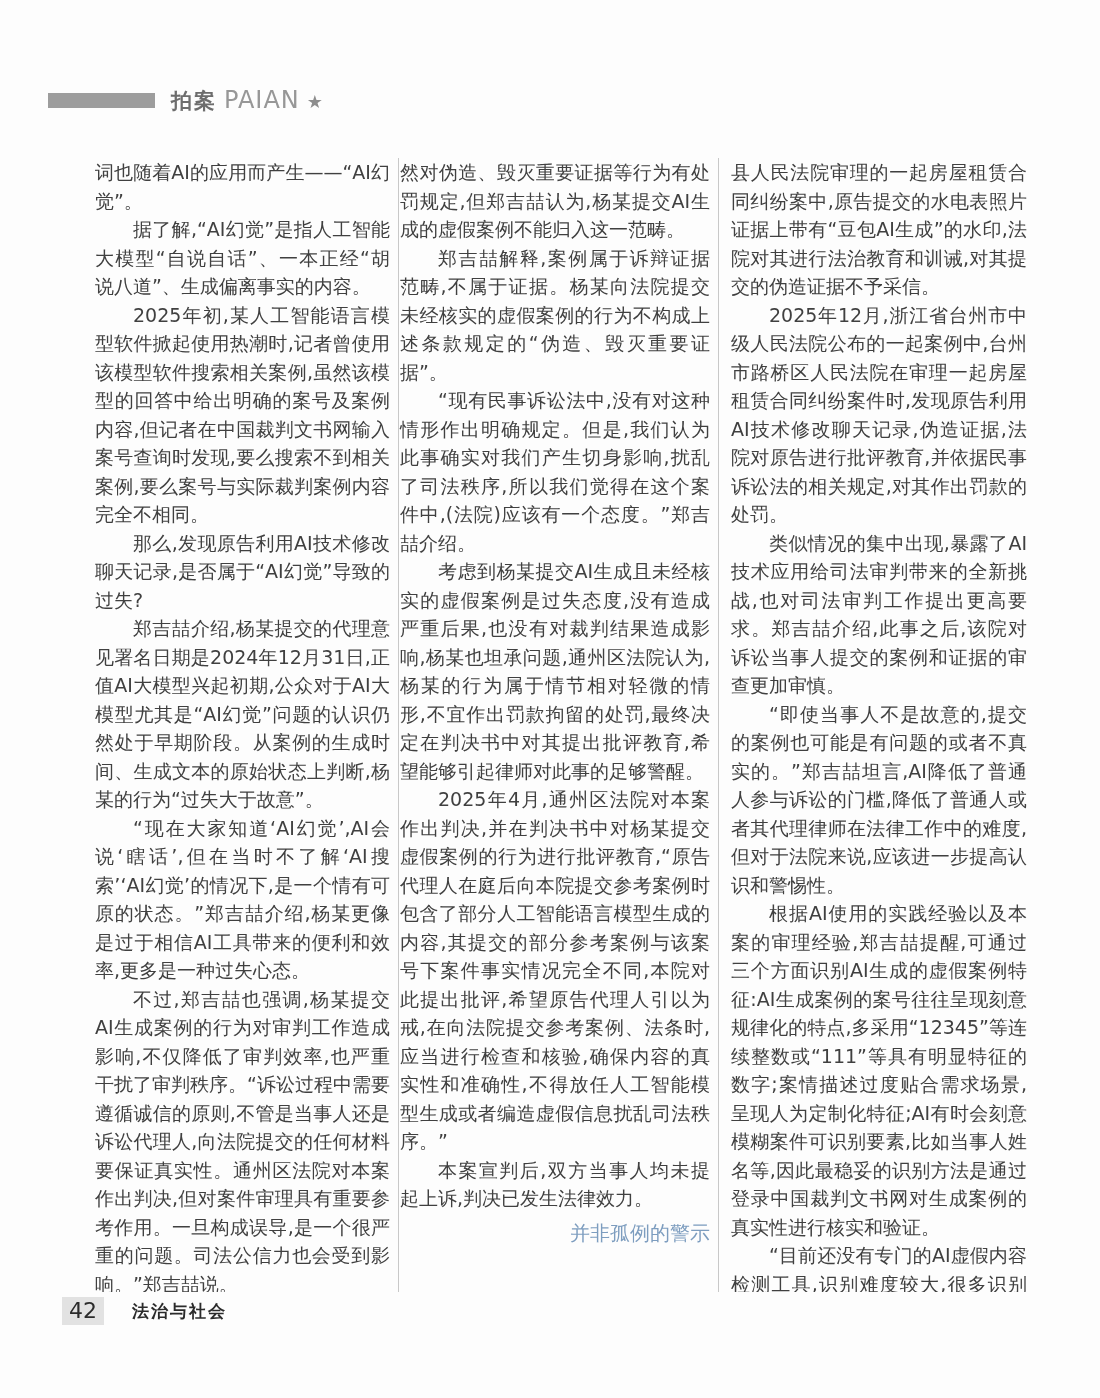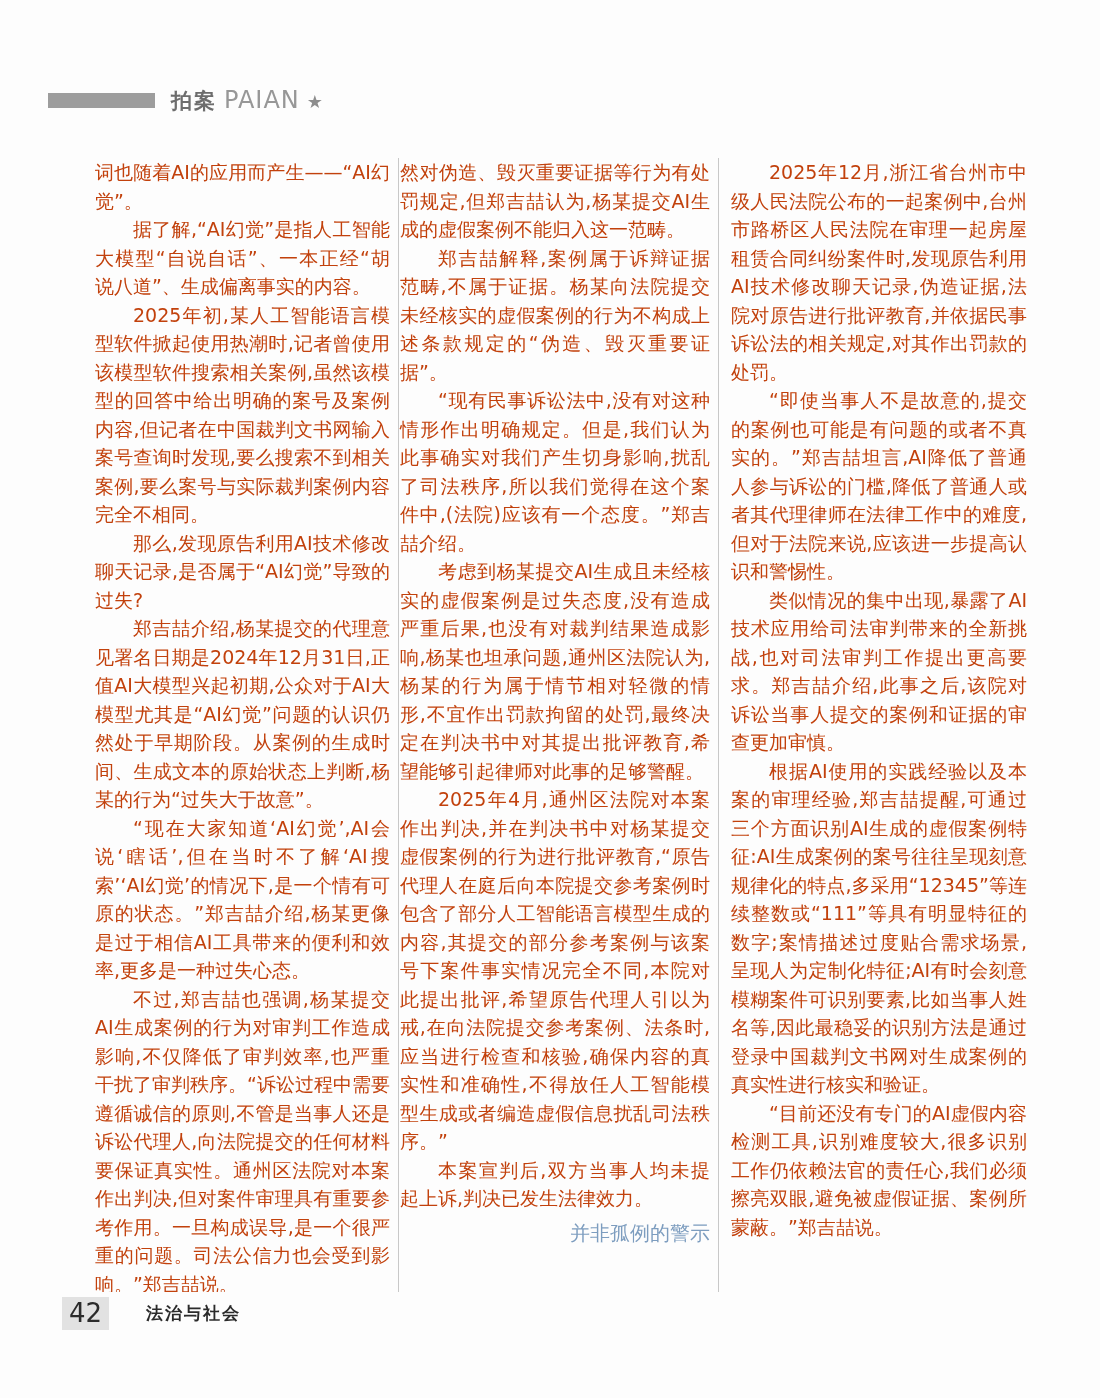--- a/index.html
+++ b/index.html
@@ -24,39 +24,39 @@
   .content { position:absolute; top:158px; left:95px; width:932px; height:1134px; display:flex; }
   .col { box-sizing:border-box; height:100%; overflow:hidden; }
   .col-1 { width:303px; padding-right:8px; }
   .col-2 { width:320px; border-left:1px solid #c8c8c8; padding-left:1px; padding-right:8px; }
   .col-3 { width:309px; border-left:1px solid #c8c8c8; padding-left:12px; }
 
   .col p {
     margin:0;
     font-size:19px;
     line-height:28.5px;
-    color:#c2410c;
+    color:#404040;
     text-align:justify;
     text-justify:inter-ideograph;
     text-indent:2em;
   }
   .col p.cont { text-indent:0; }
 
   .subhead {
     font-size:20px;
     line-height:30px;
     color:#7d9dbf;
     text-align:right;
     margin:5px 0 4px 0;
   }
 
   
   .footer { position:absolute; left:62px; top:1297px; display:flex; align-items:center; }
-  .page-number { background:#e2e2e2; color:#2b2b2b; font-size:26px; padding:1px 7px 2px 7px; }
-  .journal-name { margin-left:37px; font-size:17px; font-weight:bold; color:#2b2b2b; letter-spacing:2px; }
+  .page-number { background:#e2e2e2; color:#2b2b2b; font-size:22px; padding:1px 7px 2px 7px; }
+  .journal-name { margin-left:28px; font-size:17px; font-weight:bold; color:#2b2b2b; letter-spacing:2px; }
 </style>
 </head>
 <body>
 
 <div class="page">
 
   <div class="header">
     <div class="header-bar"></div>
     <div class="header-text">
       <span class="header-cn">拍案</span>
@@ -83,23 +83,24 @@
       <p>郑吉喆解释,案例属于诉辩证据范畴,不属于证据。杨某向法院提交未经核实的虚假案例的行为不构成上述条款规定的“伪造、毁灭重要证据”。</p>
       <p>“现有民事诉讼法中,没有对这种情形作出明确规定。但是,我们认为此事确实对我们产生切身影响,扰乱了司法秩序,所以我们觉得在这个案件中,(法院)应该有一个态度。”郑吉喆介绍。</p>
       <p>考虑到杨某提交AI生成且未经核实的虚假案例是过失态度,没有造成严重后果,也没有对裁判结果造成影响,杨某也坦承问题,通州区法院认为,杨某的行为属于情节相对轻微的情形,不宜作出罚款拘留的处罚,最终决定在判决书中对其提出批评教育,希望能够引起律师对此事的足够警醒。</p>
       <p>2025年4月,通州区法院对本案作出判决,并在判决书中对杨某提交虚假案例的行为进行批评教育,“原告代理人在庭后向本院提交参考案例时包含了部分人工智能语言模型生成的内容,其提交的部分参考案例与该案号下案件事实情况完全不同,本院对此提出批评,希望原告代理人引以为戒,在向法院提交参考案例、法条时,应当进行检查和核验,确保内容的真实性和准确性,不得放任人工智能模型生成或者编造虚假信息扰乱司法秩序。”</p>
       <p>本案宣判后,双方当事人均未提起上诉,判决已发生法律效力。</p>
       <div class="subhead">并非孤例的警示</div>
 
     </div>
 
     <div class="col col-3">
+      <p class="cont">县人民法院审理的一起房屋租赁合同纠纷案中,原告提交的水电表照片证据上带有“豆包AI生成”的水印,法院对其进行法治教育和训诫,对其提交的伪造证据不予采信。</p>
       <p>2025年12月,浙江省台州市中级人民法院公布的一起案例中,台州市路桥区人民法院在审理一起房屋租赁合同纠纷案件时,发现原告利用AI技术修改聊天记录,伪造证据,法院对原告进行批评教育,并依据民事诉讼法的相关规定,对其作出罚款的处罚。</p>
+      <p>类似情况的集中出现,暴露了AI技术应用给司法审判带来的全新挑战,也对司法审判工作提出更高要求。郑吉喆介绍,此事之后,该院对诉讼当事人提交的案例和证据的审查更加审慎。</p>
       <p>“即使当事人不是故意的,提交的案例也可能是有问题的或者不真实的。”郑吉喆坦言,AI降低了普通人参与诉讼的门槛,降低了普通人或者其代理律师在法律工作中的难度,但对于法院来说,应该进一步提高认识和警惕性。</p>
-      <p>类似情况的集中出现,暴露了AI技术应用给司法审判带来的全新挑战,也对司法审判工作提出更高要求。郑吉喆介绍,此事之后,该院对诉讼当事人提交的案例和证据的审查更加审慎。</p>
       <p>根据AI使用的实践经验以及本案的审理经验,郑吉喆提醒,可通过三个方面识别AI生成的虚假案例特征:AI生成案例的案号往往呈现刻意规律化的特点,多采用“12345”等连续整数或“111”等具有明显特征的数字;案情描述过度贴合需求场景,呈现人为定制化特征;AI有时会刻意模糊案件可识别要素,比如当事人姓名等,因此最稳妥的识别方法是通过登录中国裁判文书网对生成案例的真实性进行核实和验证。</p>
       <p>“目前还没有专门的AI虚假内容检测工具,识别难度较大,很多识别工作仍依赖法官的责任心,我们必须擦亮双眼,避免被虚假证据、案例所蒙蔽。”郑吉喆说。</p>
 
     </div>
 
   </div>
 
   <div class="footer">
     <span class="page-number">42</span>
     <span class="journal-name">法治与社会</span>

